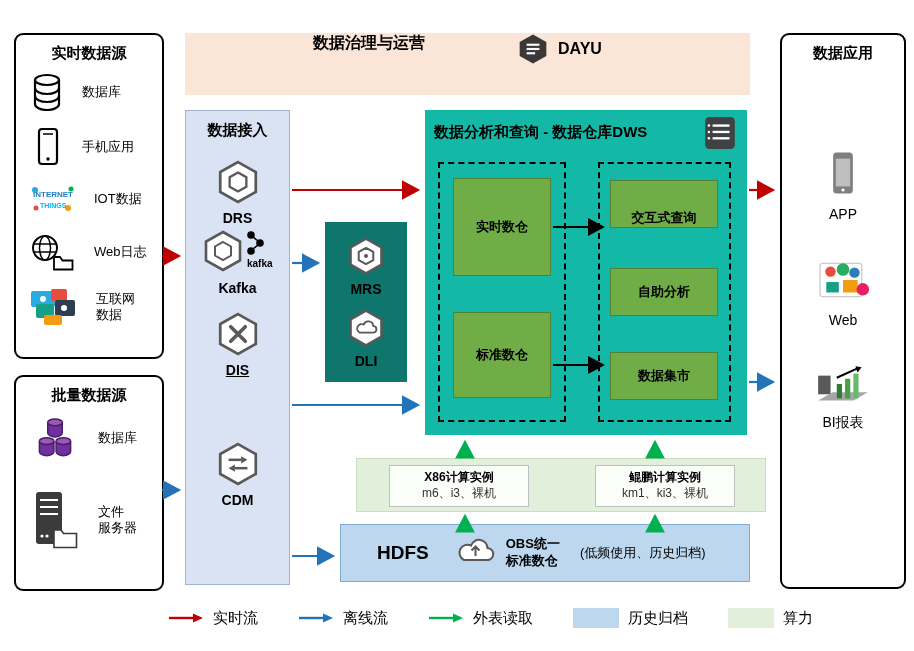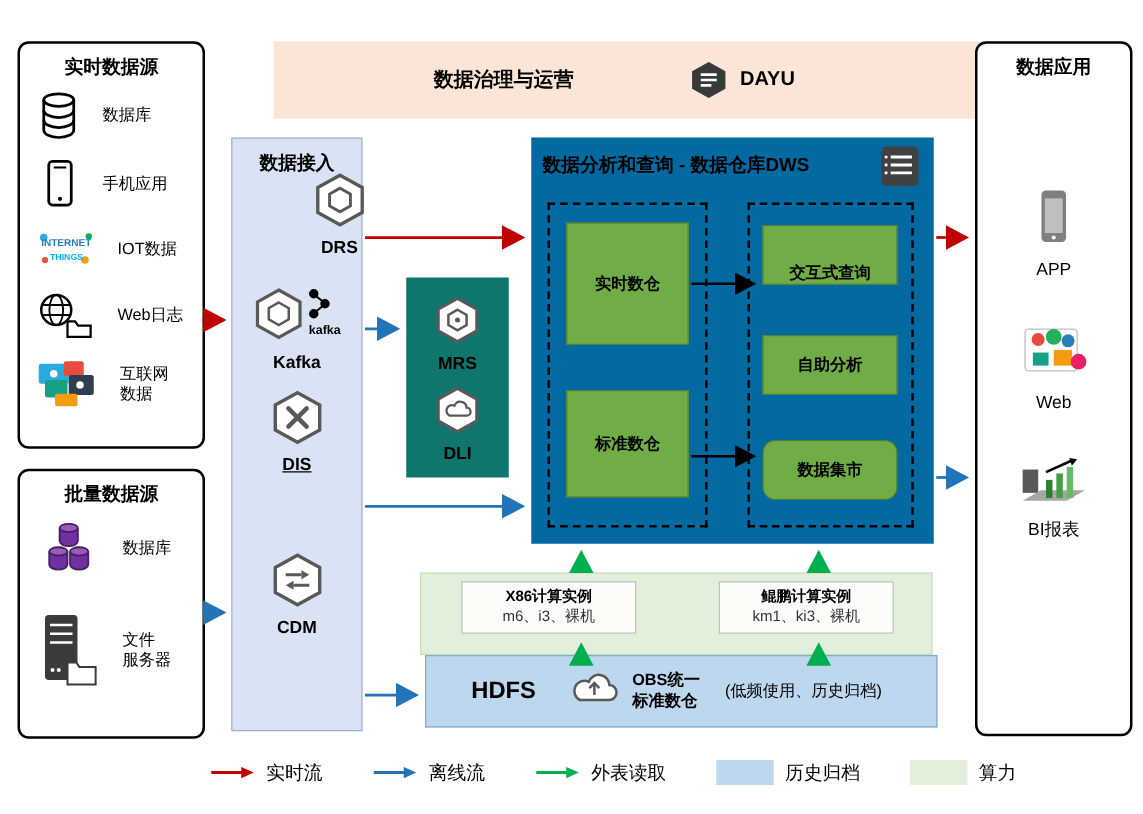--- a/index.html
+++ b/index.html
@@ -7,42 +7,42 @@
 
   
   .panel{position:absolute;background:#fff;border:2px solid #000;border-radius:9px;}
   .panel-title{font-weight:bold;font-size:15px;text-align:center;margin-top:9px;}
 
   
   .src-item{position:absolute;left:14px;display:flex;align-items:center;gap:18px;}
   .src-label{font-size:13px;white-space:pre-line;line-height:1.25;}
 
   
-  .gov{position:absolute;left:185px;top:33px;width:565px;height:62px;background:#fbe5d6;display:flex;align-items:center;margin-left:34px;}
+  .gov{position:absolute;left:185px;top:33px;width:565px;height:62px;background:#fbe5d6;display:flex;align-items:flex-start;}
   .gov-title{font-weight:bold;font-size:16px;margin-left:128px;}
   .gov-dayu{display:flex;align-items:center;gap:9px;margin-left:92px;font-weight:bold;font-size:16px;}
 
   
   .ingest{position:absolute;left:185px;top:110px;width:105px;height:475px;background:#dae3f3;border:1px solid #9fb3cd;box-sizing:border-box;}
   .ingest-title{font-weight:bold;font-size:15px;text-align:center;margin-top:10px;}
   .svc{position:absolute;left:0;width:100%;text-align:center;}
   .svc-label{font-weight:bold;font-size:14px;margin-top:1px;}
 
   
   .grayproc{position:absolute;left:325px;top:222px;width:82px;height:160px;background:#0f766e;}
 
   
-  .dws{position:absolute;left:425px;top:110px;width:322px;height:325px;background:#0369a1;}
+  .dws{position:absolute;left:425px;top:110px;width:322px;height:325px;background:#14b8a6;}
   .dws-title{position:absolute;left:9px;top:13px;font-weight:bold;font-size:15px;}
   .dws-doc{position:absolute;right:9px;top:5px;}
   .dashed{position:absolute;border:2px dashed #000;box-sizing:border-box;}
   .module{position:absolute;background:#70ad47;border:1px solid #548235;box-sizing:border-box;display:flex;align-items:center;justify-content:center;font-weight:bold;font-size:13px;}
 
   
-  .compute{position:absolute;left:336px;top:458px;width:410px;height:66px;background:#e2efda;border:1px solid #c9dfb9;box-sizing:border-box;}
+  .compute{position:absolute;left:356px;top:458px;width:410px;height:54px;background:#e2efda;border:1px solid #c9dfb9;box-sizing:border-box;}
   .inst{position:absolute;top:6px;width:140px;height:42px;background:#fbfdf9;border:1px solid #bfbfbf;box-sizing:border-box;display:flex;flex-direction:column;align-items:center;justify-content:center;line-height:1.3;}
   .inst-name{font-weight:bold;font-size:12px;}
   .inst-spec{font-size:12px;color:#333;}
 
   
   .hdfs{position:absolute;left:340px;top:524px;width:410px;height:58px;background:#bdd7ee;border:1px solid #7fabd0;box-sizing:border-box;display:flex;align-items:center;}
   .hdfs-name{font-weight:bold;font-size:19px;margin-left:36px;}
   .obs-icon{margin-left:24px;}
   .obs-text{font-weight:bold;font-size:13px;margin-left:7px;white-space:pre-line;line-height:1.3;}
   .hdfs-note{font-size:13px;margin-left:20px;}
@@ -174,21 +174,21 @@
         <line x1="9" y1="15" x2="21" y2="15" stroke="#fff" stroke-width="2"></line>
         <line x1="9" y1="19" x2="17" y2="19" stroke="#fff" stroke-width="2"></line>
       </svg>
       <span>DAYU</span>
     </span>
   </div>
 
   <div class="ingest">
     <div class="ingest-title">数据接入</div>
 
-    <div class="svc" style="top:26px;padding-left:34px;">
+    <div class="svc" style="top:48px;">
       <svg width="46" height="46" viewBox="0 0 44 44">
         <path d="M22 3 L39 12.5 V31.5 L22 41 L5 31.5 V12.5 Z" fill="#fff" stroke="#595959" stroke-width="2.6"></path>
         <path d="M22 13 L30 17.5 V26.5 L22 31 L14 26.5 V17.5 Z" fill="none" stroke="#595959" stroke-width="2.2"></path>
       </svg>
       <div class="svc-label">DRS</div>
     </div>
 
     <div class="svc" style="top:116px;">
       <svg width="78" height="48" viewBox="0 0 78 48">
         <path d="M24 5 L41 14.5 V33.5 L24 43 L7 33.5 V14.5 Z" fill="#fff" stroke="#595959" stroke-width="2.6"></path>
@@ -265,21 +265,21 @@
     </div>
     <div class="module" style="left:28px;top:68px;width:98px;height:98px;">
       <span>实时数仓</span>
     </div>
     <div class="module" style="left:185px;top:70px;width:108px;height:48px;align-items:flex-end;">
       <span>交互式查询</span>
     </div>
     <div class="module" style="left:185px;top:158px;width:108px;height:48px;">
       <span>自助分析</span>
     </div>
-    <div class="module" style="left:185px;top:242px;width:108px;height:48px;border-radius:10px;">
+    <div class="module" style="left:185px;top:242px;width:108px;height:48px;">
       <span>数据集市</span>
     </div>
   </div>
 
   <div class="compute">
     <div class="inst" style="left:32px;">
       <span class="inst-name">X86计算实例</span>
       <span class="inst-spec">m6、i3、裸机</span>
     </div>
     <div class="inst" style="left:238px;">

